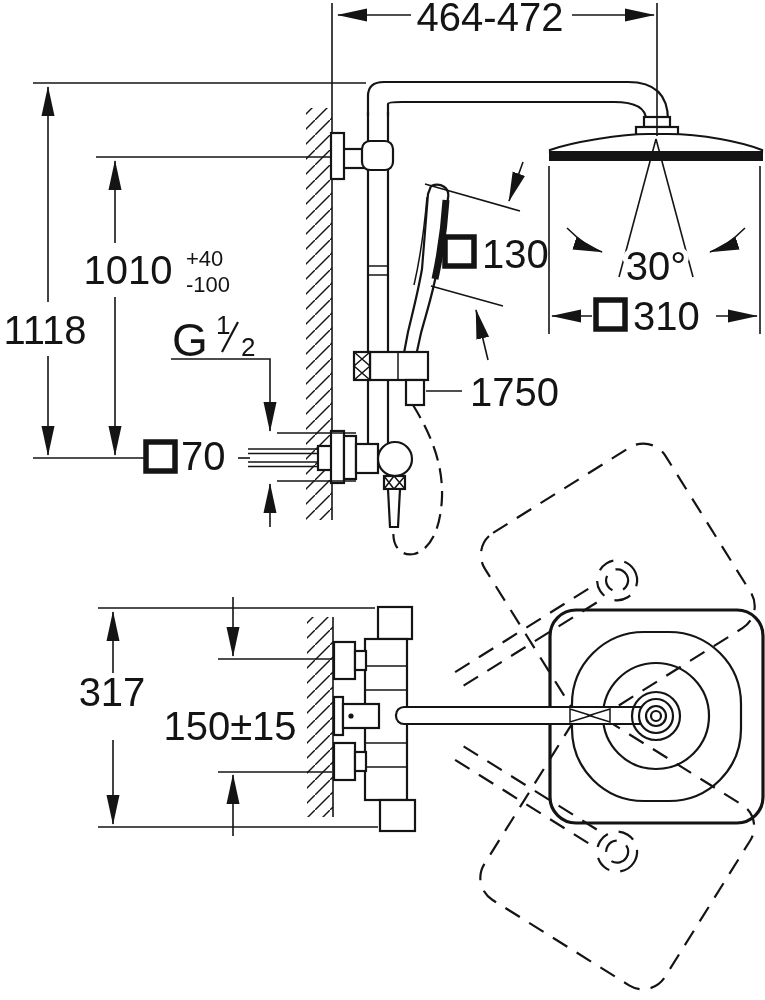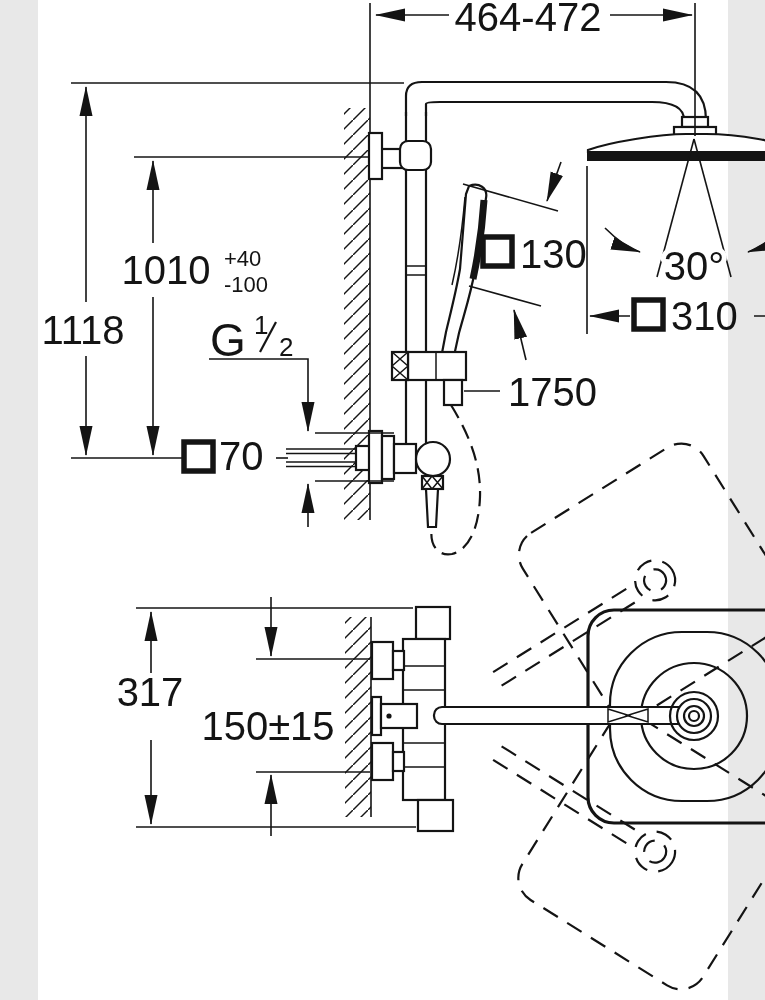--- a/index.html
+++ b/index.html
@@ -1,17 +1,17 @@
 <!DOCTYPE html>
 <html><head>
 <meta charset="utf-8">
 <style>
   html,body{margin:0;padding:0;background:#e8e8e8;}
   .sheet{
-    width:690px;height:1000px;background:#ffffff;position:relative;margin:0 auto;
+    width:765px;height:1000px;background:#ffffff;position:relative;margin:0 auto;
     font-family:"Liberation Sans", sans-serif;
   }
   svg{display:block;}
   text{
     font-family:"Liberation Sans", sans-serif;
     fill:#141414;
   }
   .dim{font-size:40px;}
   .dim-small{font-size:22px;}
   .thread{font-size:46px;}

